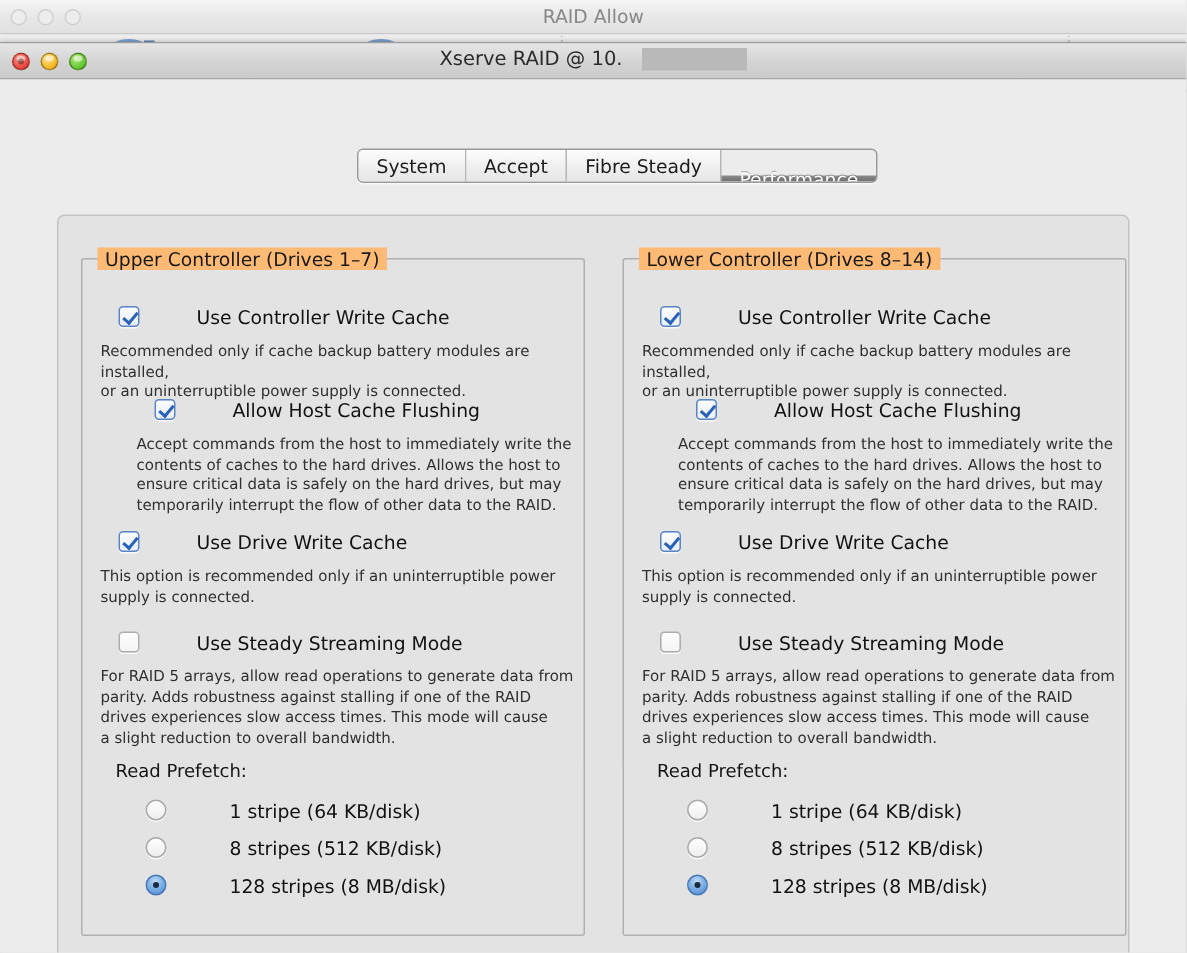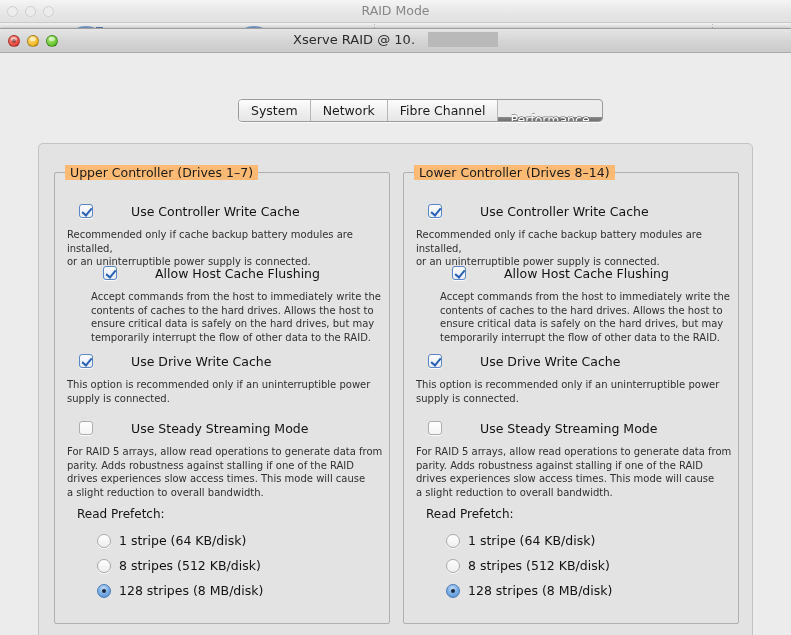--- a/index.html
+++ b/index.html
@@ -127,21 +127,21 @@
   }
 
   
   .groupbox {
     position: absolute; top: 28px; width: 336px; height: 452px;
     border: 1px solid #b0b0b0;
     border-radius: 2px;
     box-sizing: border-box;
   }
   .groupbox.left  { left: 15px; }
-  .groupbox.right { left: 364px; }
+  .groupbox.right { left: 376px; }
   .group-title {
     position: absolute; left: 10px; top: -8px;
     background: #fdba74; padding: 0 5px;
     font-size: 12.5px; color: #1a1a1a; white-space: nowrap;
   }
 
   .group-inner { position: absolute; left: 0; top: 0; width: 100%; height: 100%; }
 
   
   .opt { position: absolute; display: flex; align-items: flex-start; }
@@ -174,21 +174,21 @@
   .checkbox.off {
     background: linear-gradient(to bottom, #ffffff 0%, #f4f4f4 100%);
     border: 1px solid #aeaeae;
     box-shadow: 0 1px 0 rgba(255,255,255,0.8);
   }
 
   
   .prefetch-label {
     position: absolute; font-size: 12px; color: #141414;
   }
-  .radio-row { position: absolute; display: flex; align-items: center; }
+  .radio-row { position: absolute; display: flex; align-items: flex-start; gap: 34px; }
   .radio {
     width: 14px; height: 14px; border-radius: 50%; flex: none;
     margin-right: 8px; position: relative; box-sizing: border-box;
   }
   .radio.off {
     background: linear-gradient(to bottom, #ffffff 0%, #eeeeee 100%);
     border: 1px solid #a9a9a9;
     box-shadow: 0 1px 0 rgba(255,255,255,0.8);
   }
   .radio.on {
@@ -208,21 +208,21 @@
 
 <div id="root">
 
   <div class="bg-window">
     <div class="bg-titlebar">
       <div class="bg-lights">
         <div class="bg-light"></div>
         <div class="bg-light"></div>
         <div class="bg-light"></div>
       </div>
-      <div class="bg-title">RAID Mode</div>
+      <div class="bg-title">RAID Allow</div>
     </div>
     <div class="bg-toolbar">
       <svg class="tb-icon" style="left:72px;" width="36" height="24" viewBox="0 0 36 24">
         <ellipse cx="14" cy="12" rx="13" ry="7" fill="#4a6fa5"></ellipse>
         <ellipse cx="14" cy="10" rx="13" ry="7" fill="#7c9ecb"></ellipse>
         <rect x="24" y="4" width="7" height="7" fill="#5d7fae"></rect>
       </svg>
       <svg class="tb-icon" style="left:240px;" width="36" height="24" viewBox="0 0 36 24">
         <ellipse cx="14" cy="12" rx="13" ry="7" fill="#4a6fa5"></ellipse>
         <ellipse cx="14" cy="10" rx="13" ry="7" fill="#7c9ecb"></ellipse>
@@ -262,22 +262,22 @@
       <div class="fg-title">
         <span>Xserve RAID  @ 10.</span>
           <span class="redaction"></span>
       </div>
     </div>
 
     <div class="dialog-body">
 
       <div class="tabbar">
         <div class="tab">System</div>
-        <div class="tab">Network</div>
-        <div class="tab">Fibre Channel</div>
+        <div class="tab">Accept</div>
+        <div class="tab">Fibre Steady</div>
         <div class="tab selected">Performance</div>
       </div>
 
       <div class="tab-content">
 
         <div class="groupbox left">
           <div class="group-title">Upper Controller (Drives 1–7)</div>
           <div class="group-inner">
 
             <div class="opt" style="left:24px; top:32px;">

